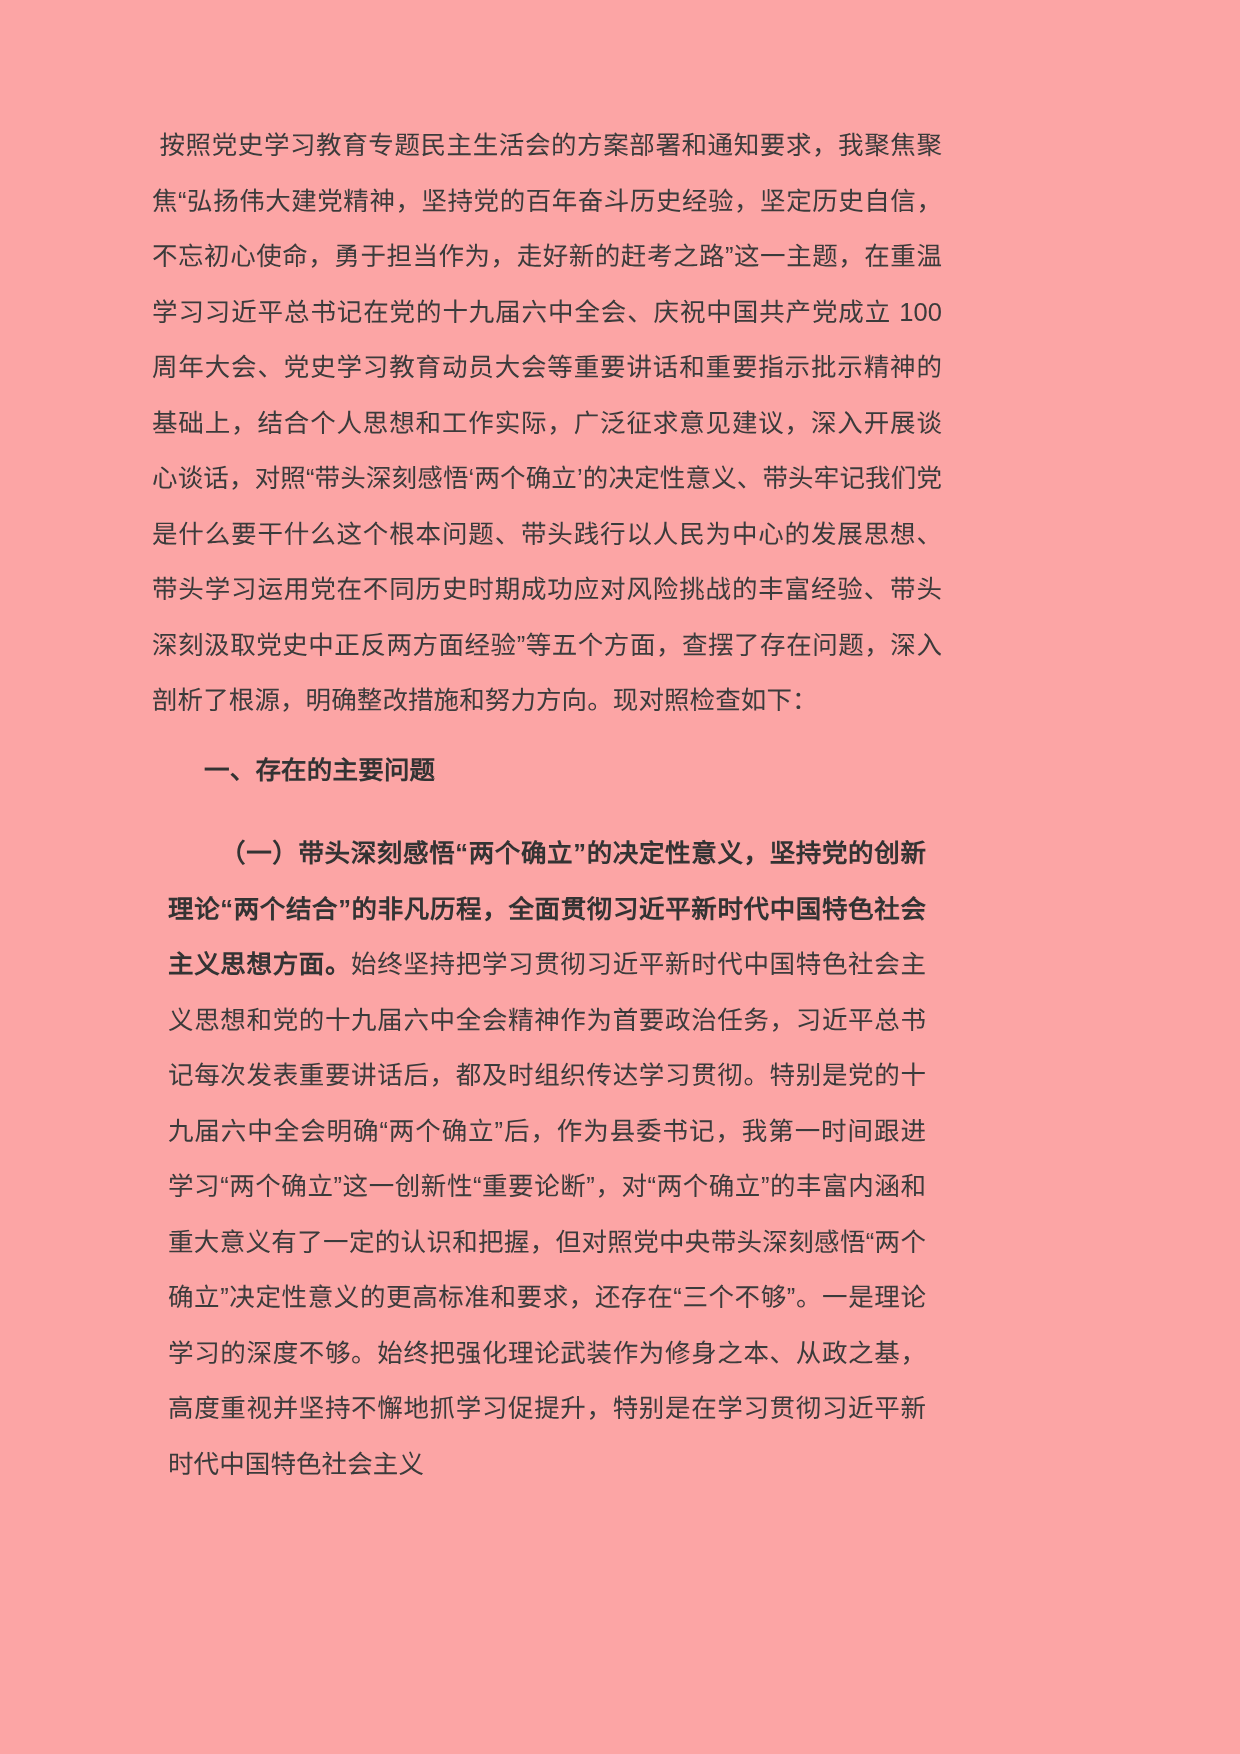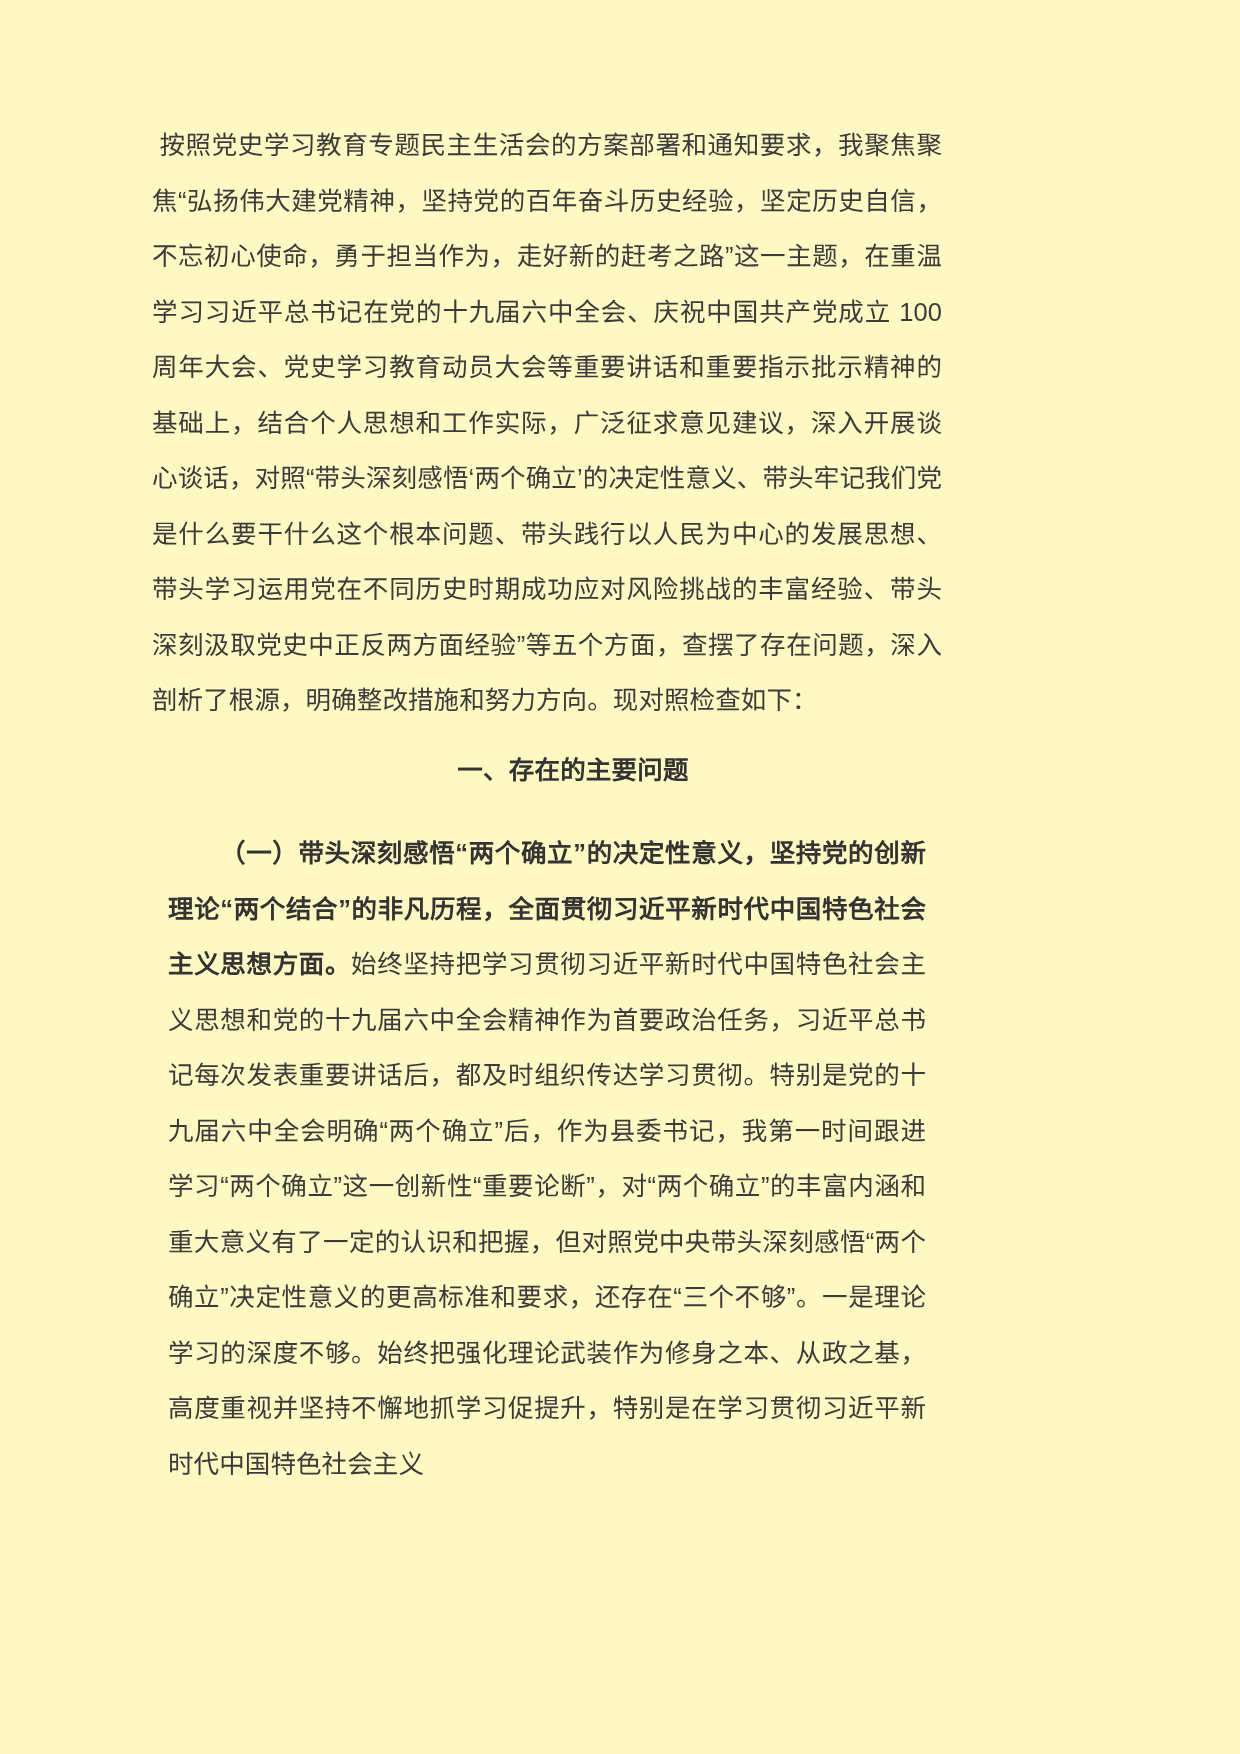--- a/index.html
+++ b/index.html
@@ -8,21 +8,21 @@
     padding: 0;
     background: #ffffff;
   }
   body {
     font-family: "Liberation Sans", "DejaVu Sans", sans-serif;
   }
   .page {
     position: relative;
     width: 1240px;
     height: 1754px;
-    background: #fef9c3;
+    background: #fca5a5;
     box-sizing: border-box;
     overflow: hidden;
   }
   .page-body {
     position: absolute;
     left: 152px;
     top: 118px;
     width: 790px;
   }
   
@@ -48,21 +48,21 @@
   }
   .heading-1 {
     margin: 0;
     padding-top: 14px;
     font-size: 25.5px;
     line-height: 55.5px;
     color: #333333;
     font-weight: 700;
     letter-spacing: 0.2px;
     text-indent: 52px;
-    text-align: center;
+    text-align: left;
   }
   .heading-2 {
     margin: 16px;
     padding-top: 12px;
     font-size: 25.5px;
     line-height: 55.5px;
     color: #333333;
     font-weight: 700;
     text-align: justify;
     text-justify: inter-character;

